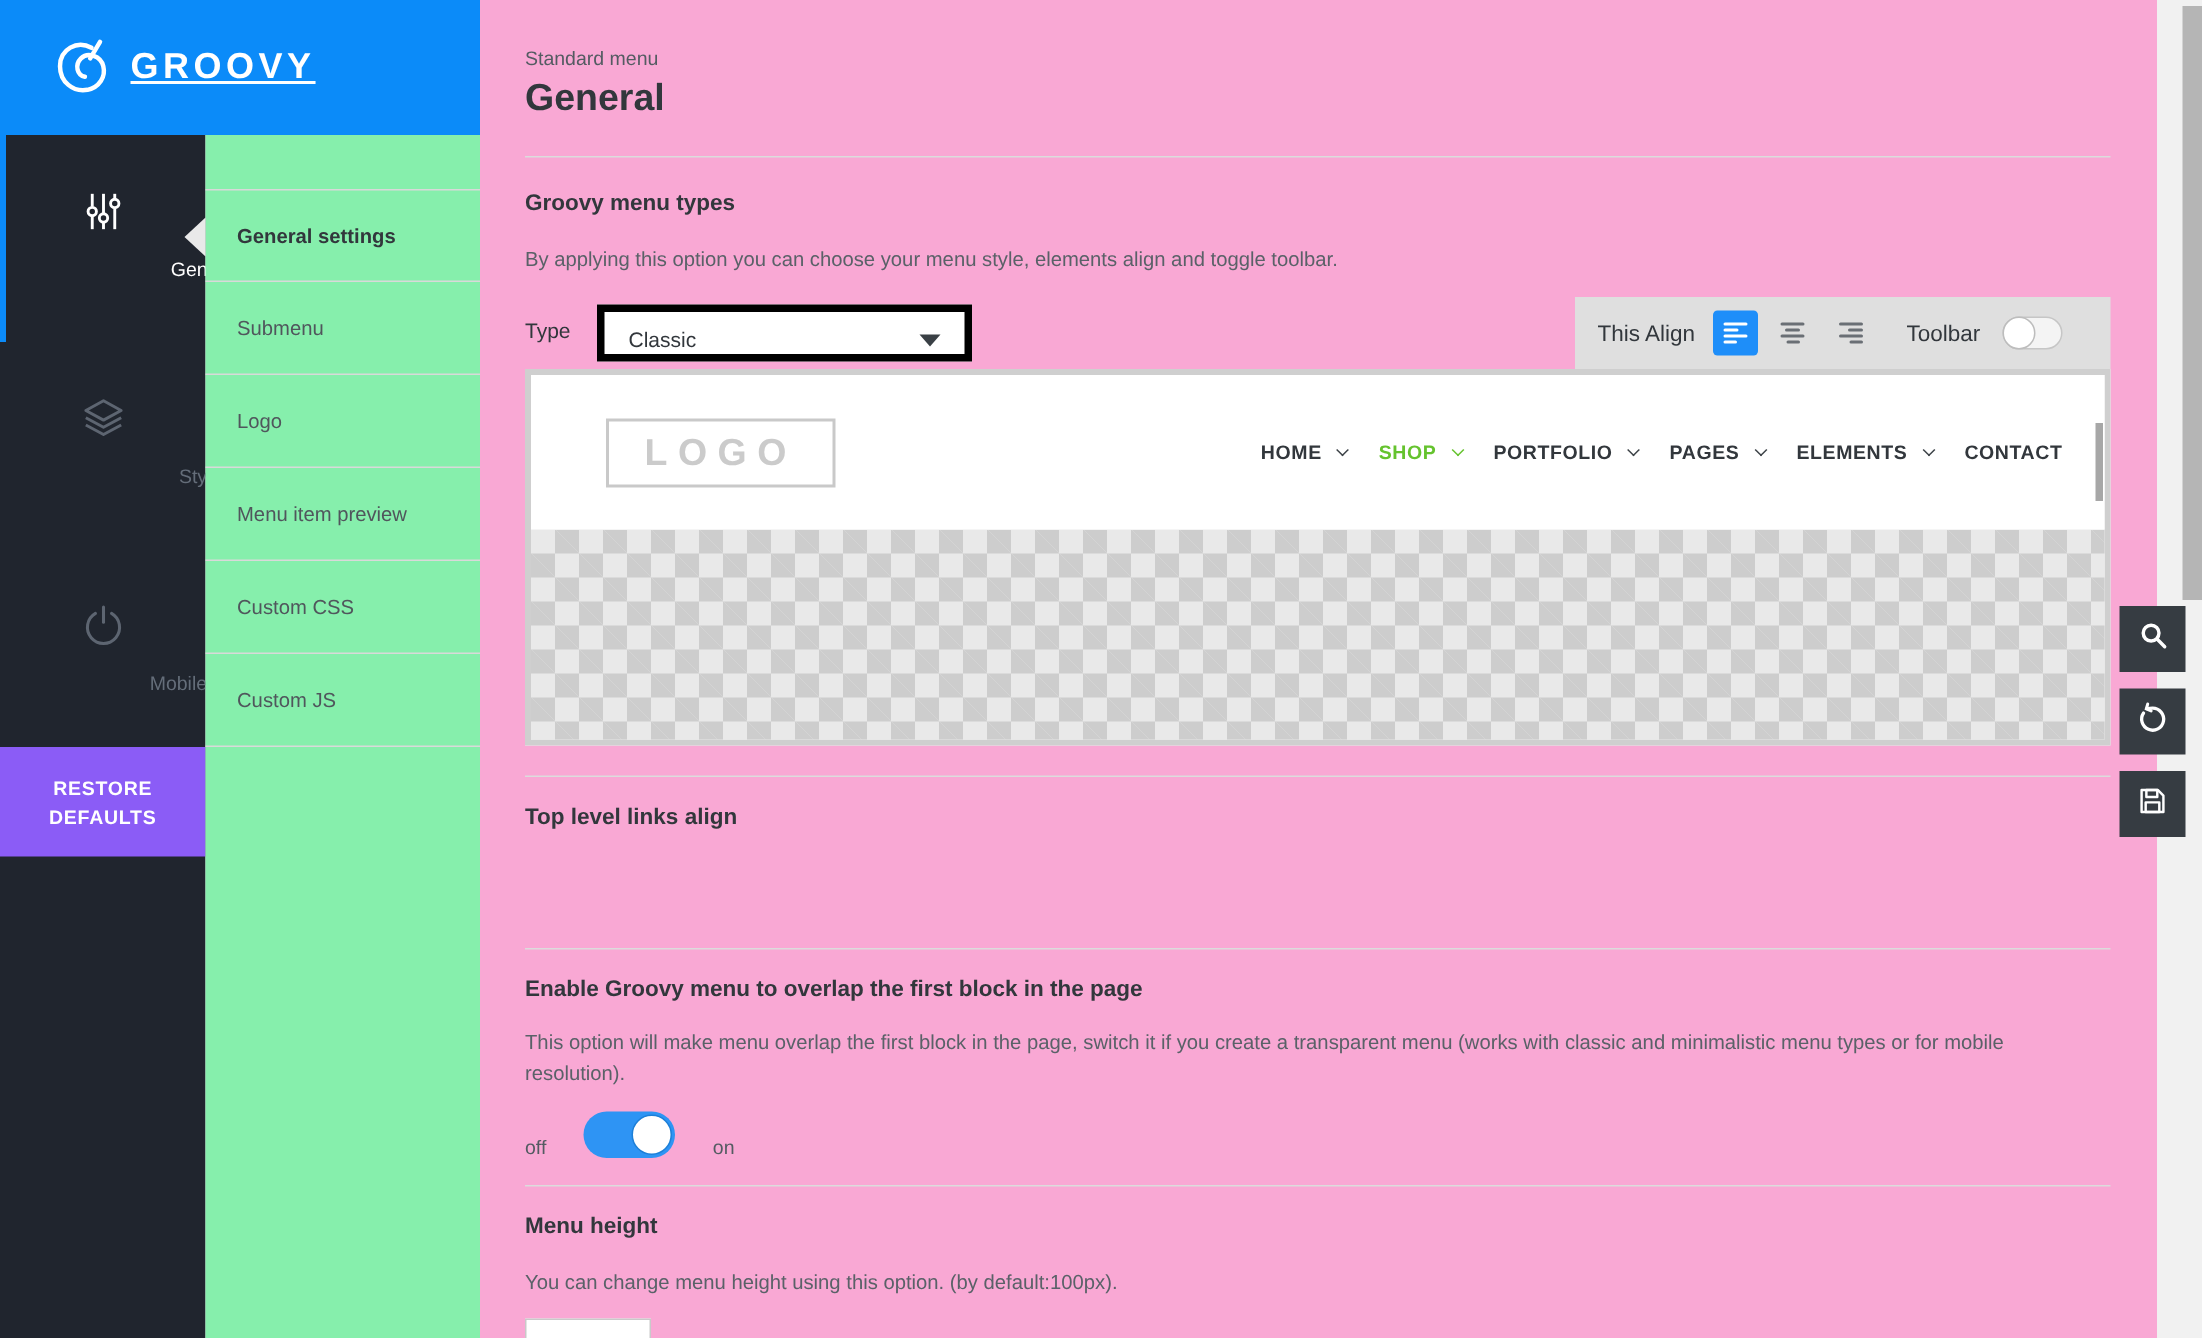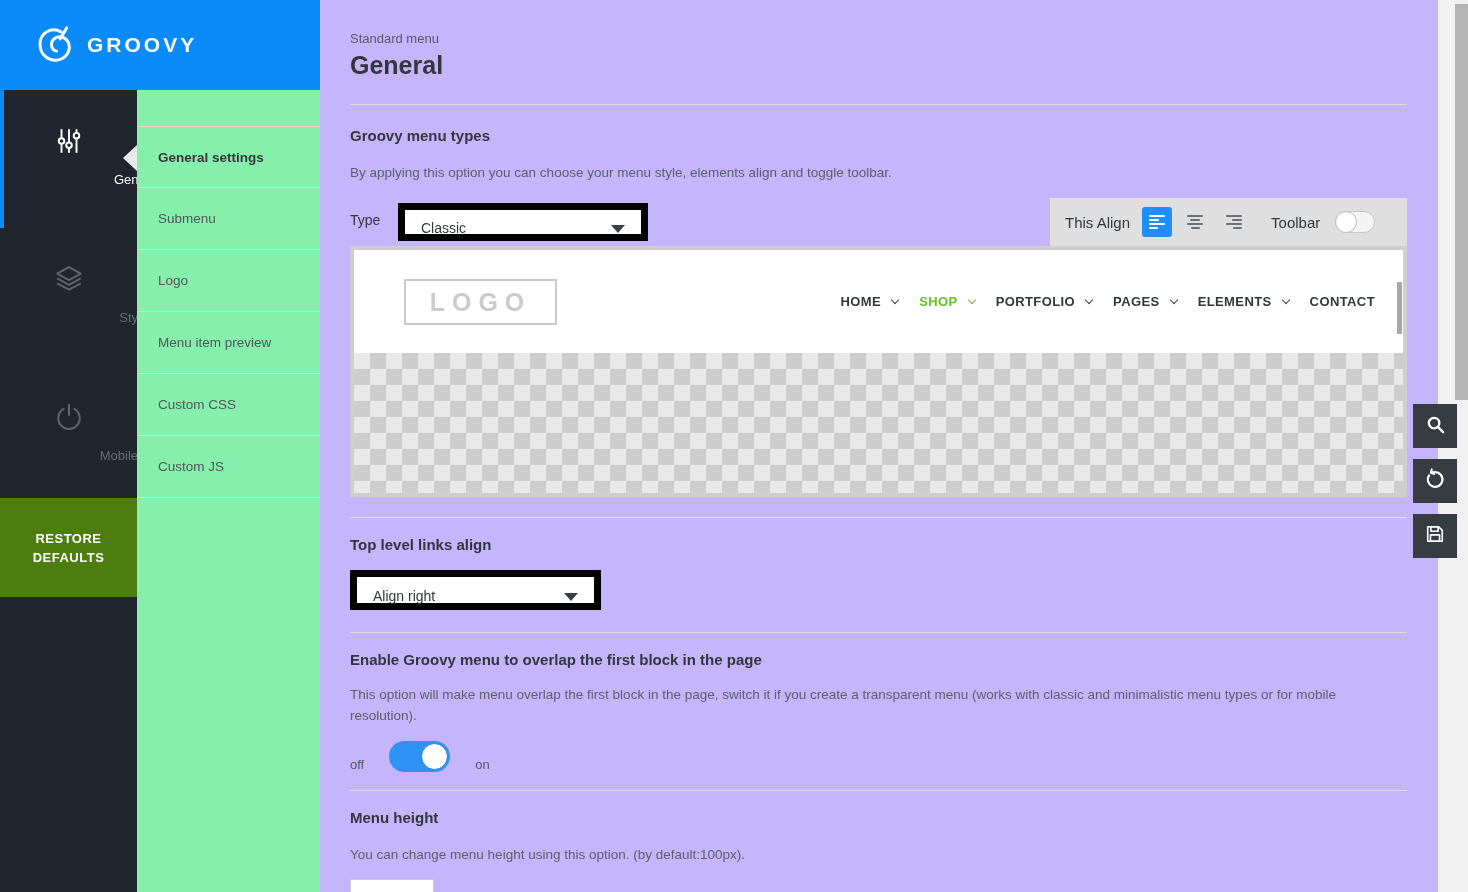--- a/index.html
+++ b/index.html
@@ -3,62 +3,62 @@
 <meta charset="utf-8">
 <style>
   * { margin:0; padding:0; box-sizing:border-box; }
   html,body { width:1468px; height:892px; overflow:hidden; background:#fff;
               font-family:"Liberation Sans", sans-serif; }
 
   
   #brand { position:absolute; left:0; top:0; width:320px; height:90px;
            display:flex; align-items:center; padding-left:33px; }
   #brand .logo-mark { width:42px; height:42px; }
-  #brand .brand-name { color:#fff; font-size:21px; font-weight:bold;
-           letter-spacing:3px; margin-left:12px; }
+  #brand .brand-name { color:#fff; font-size:24px; font-weight:bold;
+           letter-spacing:3px; margin-left:12px;text-decoration:underline; }
 
   
   #sidebar { position:absolute; left:0; top:90px; width:137px; height:802px;
              background:#20252e; }
   .side-item { position:absolute; left:0; width:137px; height:138px;
                text-align:center; cursor:pointer; }
   .side-item .icon { position:absolute; top:36px; left:0; width:137px;
                      display:flex; justify-content:center; }
   .side-item .lbl { position:absolute; top:82px; width:137px; font-size:13px;
                     color:#646d79; }
   .side-item.active .lbl { color:#fff; }
   .side-item .active-stripe { position:absolute; left:0; top:0; width:4px; height:100%; }
-  #restore-btn { position:absolute; left:0; top:408px; width:137px; height:99px;
-                 background:#4d7c0f; color:#fff; font-size:13px; font-weight:bold;
+  #restore-btn { position:absolute; left:0; top:408px; width:137px; height:73px;
+                 background:#8b5cf6; color:#fff; font-size:13px; font-weight:bold;
                  letter-spacing:0.5px; line-height:19px; display:flex;
                  align-items:center; justify-content:center; text-align:center;
                  cursor:pointer; padding:0 18px; }
 
   
   #submenu { position:absolute; left:137px; top:90px; width:183px; height:802px;
              background:#86efac; padding-top:36px; }
   .sub-item { height:62px; line-height:62px; padding-left:21px; font-size:13.5px;
               color:#50565c; border-bottom:1px solid #d9d9d9; cursor:pointer; }
   .sub-item:first-child { border-top:1px solid #d9d9d9; }
   .sub-item.active { color:#32373c; font-weight:bold; }
   #submenu-arrow { position:absolute; left:123px; top:145px; width:0; height:0;
                    border-top:13px solid transparent; border-bottom:13px solid transparent;
                    border-right:14px solid #e9e9e9; }
 
   
-  #main { position:absolute; left:320px; top:0; width:1148px; height:892px; background:#c4b5fd;padding-left:35px; }
+  #main { position:absolute; left:320px; top:0; width:1148px; height:892px; background:#f9a8d4;padding-left:35px; }
   .abs { position:absolute; }
   .hr { position:absolute; left:30px; width:1057px; height:1px; background:#dcdcdc; }
   .breadcrumb { left:30px; top:31px; font-size:13px; color:#545b62; }
   .page-title { left:30px; top:51px; font-size:25px; font-weight:bold; color:#32373c; }
   .sec-title { left:30px; font-size:15px; font-weight:600; color:#32373c; }
   .sec-desc  { left:30px; font-size:13.5px; color:#5a6168; line-height:21px; width:1045px; }
 
   
-  .gm-select { position:absolute; height:38px; background:#fff; border:7px solid #000000;
+  .gm-select { position:absolute; height:38px; background:#fff; border:5px solid #000000;
                font-size:14px; color:#32373c; line-height:36px; padding-left:16px;
                cursor:pointer; }
   .gm-select .caret { position:absolute; right:16px; top:15px; width:0; height:0;
                border-left:7px solid transparent; border-right:7px solid transparent;
                border-top:8px solid #3a4045; }
 
   .type-label { left:30px; top:212px; font-size:14px; color:#32373c; }
 
   
   #logo-align-bar { position:absolute; left:730px; top:198px; width:357px; height:48px;
@@ -270,24 +270,20 @@
         </span>
       </div>
       <div id="preview-scrollthumb"></div>
     </div>
     <div id="preview-checker"></div>
   </div>
 
   <div class="hr" style="top:517px;"></div>
 
   <div class="abs sec-title" style="top:536px;">Top level links align</div>
-  <div class="gm-select" style="left:30px; top:570px; width:251px; height:40px; line-height:38px;">
-    <span>Align right</span>
-    <span class="caret" style="top:16px;"></span>
-  </div>
 
   <div class="hr" style="top:632px;"></div>
 
   <div class="abs sec-desc" style="top:684px;">This option will make menu overlap the first block in the page, switch it if you create a transparent menu (works with classic and minimalistic menu types or for mobile resolution).</div>
   <div class="abs sec-title" style="top:651px;">Enable Groovy menu to overlap the first block in the page</div>
   <div id="overlap-row">
     <span class="t-lbl">off</span>
     <span class="big-switch" style="background: rgb(46, 148, 244);">
       <span class="knob"></span>
     </span>

